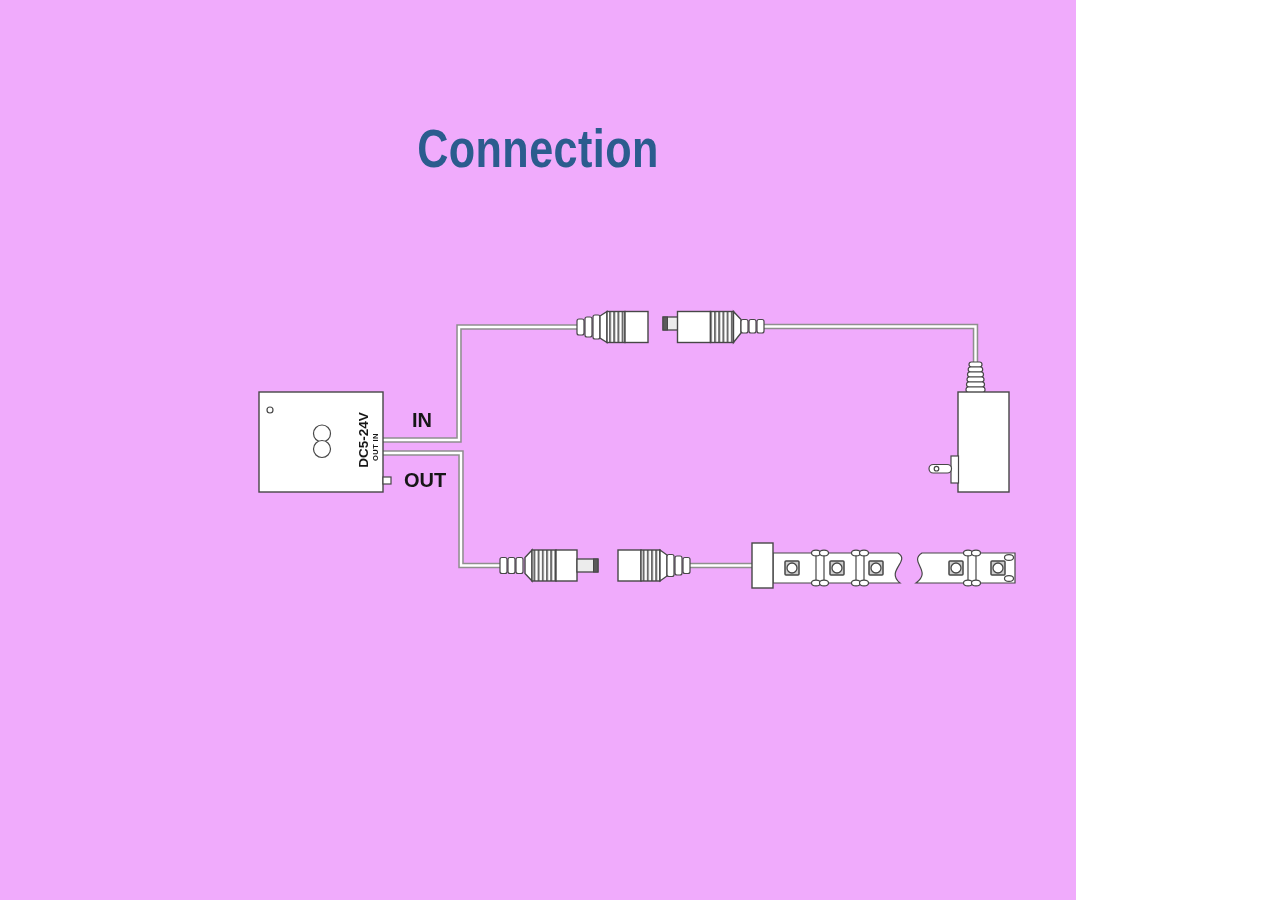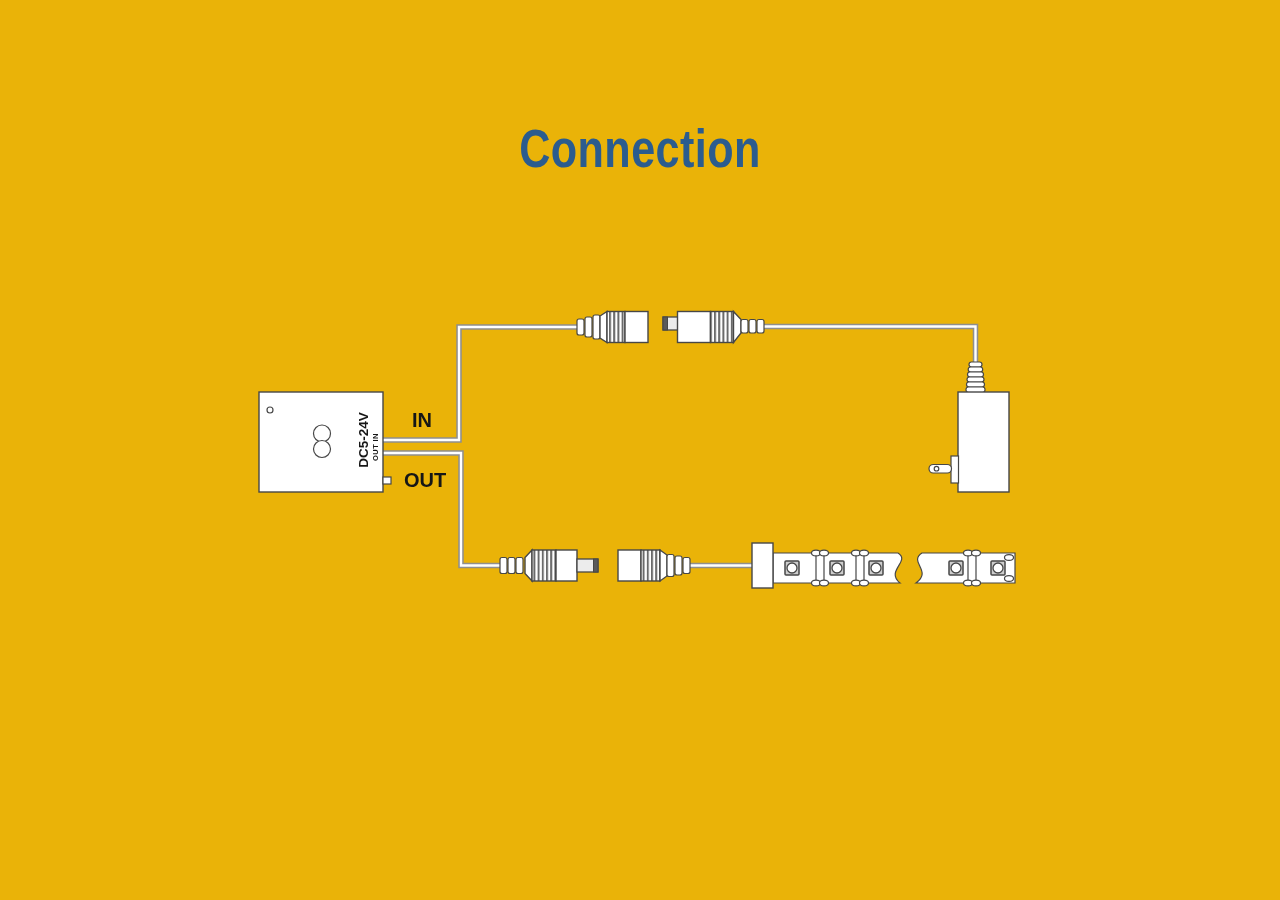--- a/index.html
+++ b/index.html
@@ -1,16 +1,16 @@
 <!DOCTYPE html>
 <html><head>
 <meta charset="utf-8">
 <style>
   html,body{margin:0;padding:0;background:#fff;}
-  .canvas{position:relative;width:1280px;height:900px;background:#eab308;overflow:hidden;
+  .canvas{position:relative;width:1076px;height:900px;background:#f0abfc;overflow:hidden;
           font-family:"Liberation Sans",sans-serif;}
   .page-title{position:absolute;left:0;right:0;top:121px;margin:0;text-align:center;
           font:bold 54px "Liberation Sans",sans-serif;color:#2b5c8e;
           transform:scaleX(0.80);letter-spacing:.5px;line-height:1;}
   svg{position:absolute;left:0;top:0;}
   .comp{fill:#fff;stroke:#474747;stroke-width:1.4;}
   .comp-thin{fill:#fff;stroke:#474747;stroke-width:1.2;}
   .knurl{fill:url(#knurl);stroke:#474747;stroke-width:1.4;}
   .pin{fill:#ececec;stroke:#474747;stroke-width:1.3;}
   .pin-cap{fill:#5a5a5a;stroke:#474747;stroke-width:1;}

